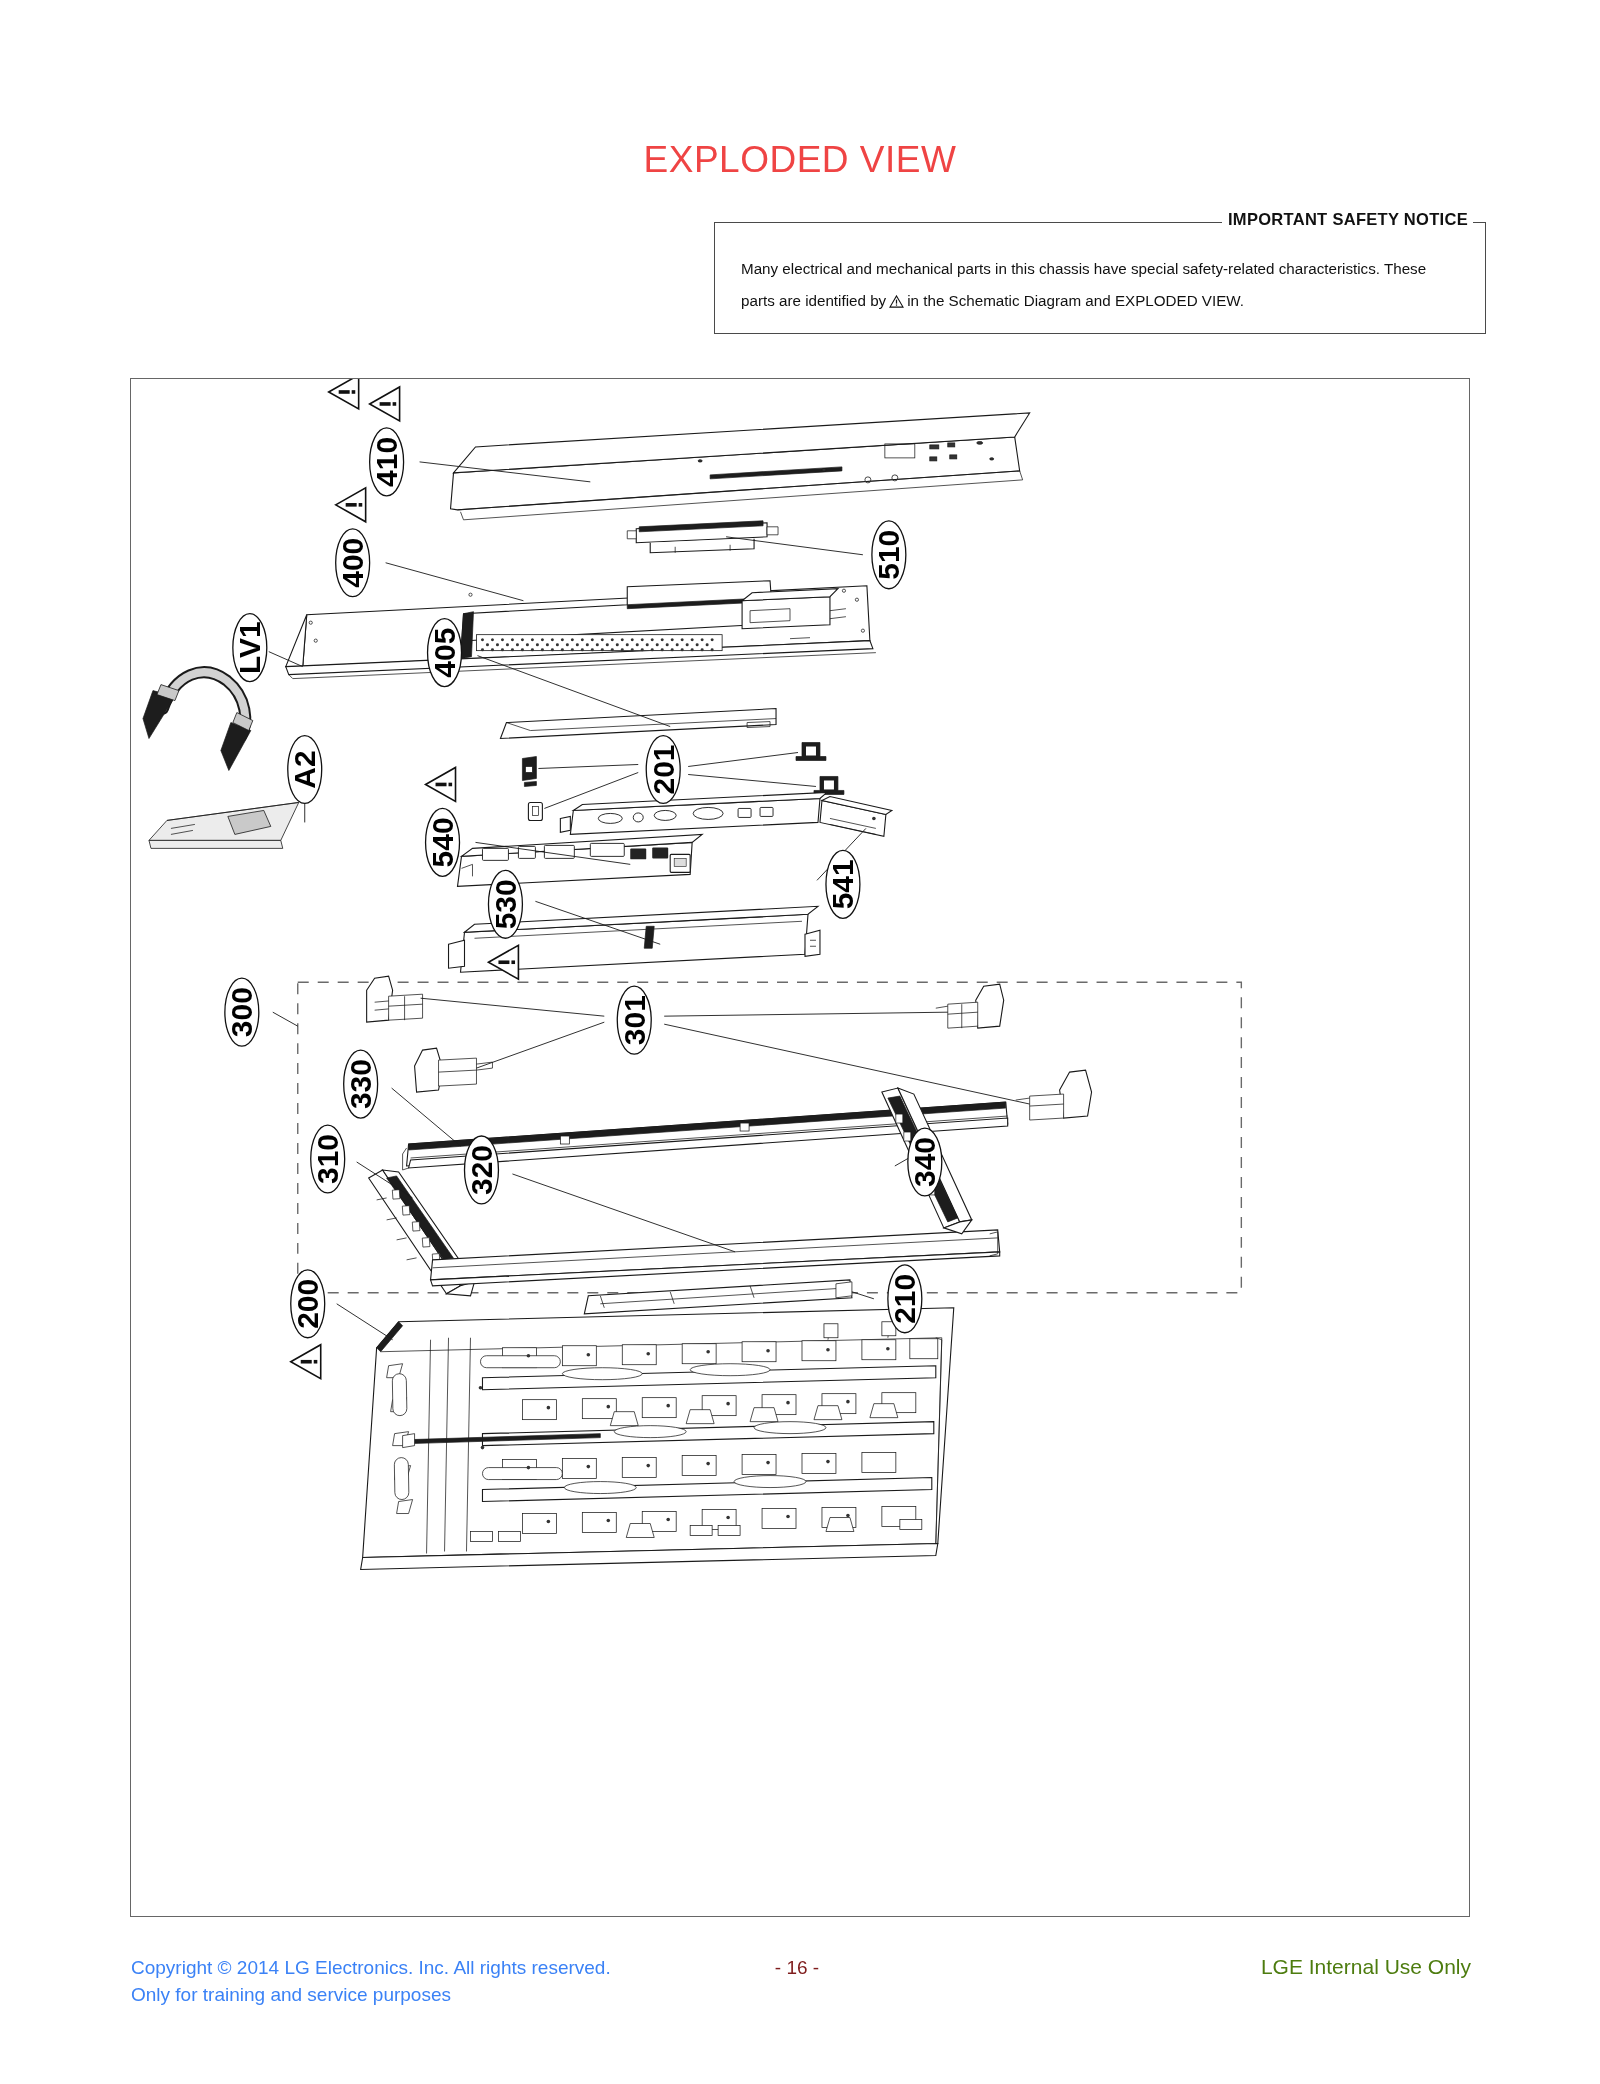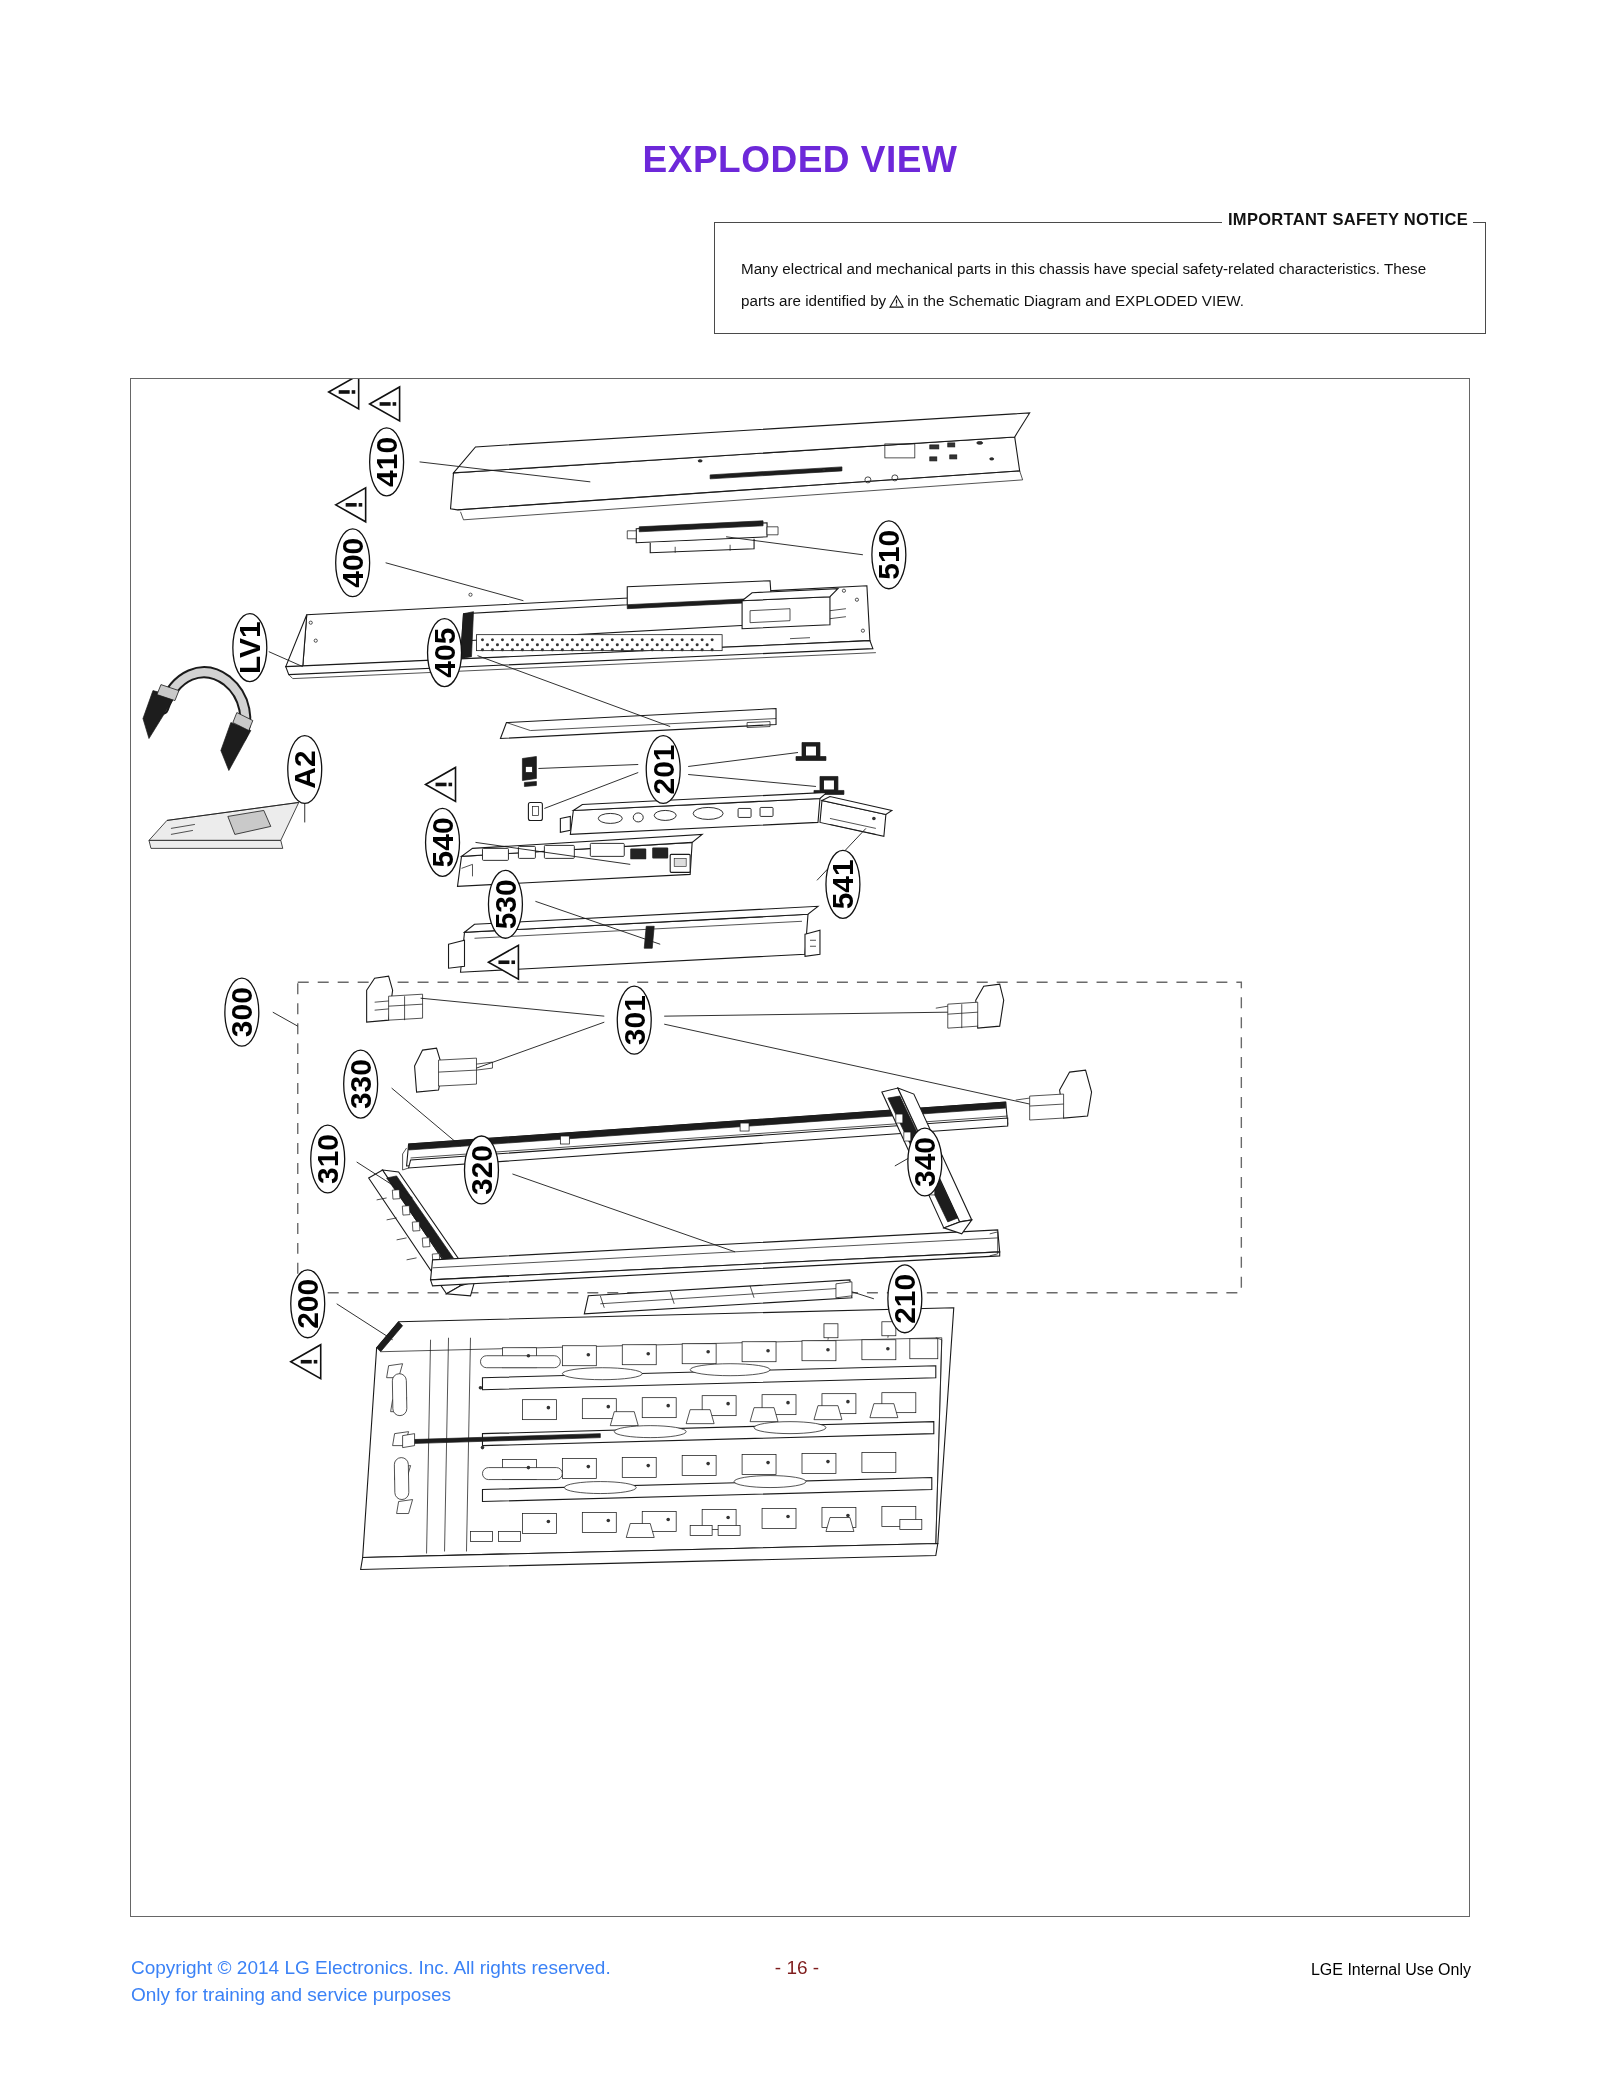--- a/index.html
+++ b/index.html
@@ -17,23 +17,23 @@
   }
 
   
   #page-title {
     position: absolute;
     left: 0;
     top: 139px;
     width: 1600px;
     text-align: center;
     font-size: 37px;
-    font-weight: bold;
+    font-weight: normal;
     letter-spacing: 0.5px;
-    color: #6d28d9;
+    color: #ef4444;
   }
   
   #page-title span { display: inline-block; transform: translateX(0px); }
 
   
   #safety-notice {
     position: absolute;
     left: 714px;
     top: 222px;
     width: 772px;
@@ -108,23 +108,23 @@
     top: 2px;
     width: 1600px;
     text-align: center;
     font-size: 19px;
     color: #7f1d1d;
   }
   #footer-center span { display:inline-block; transform: translateX(-3px); }
   #footer-right {
     position: absolute;
     right: 129px;
-    top: 6px;
-    font-size: 16px;
-    color: #000000;
+    top: 0;
+    font-size: 21px;
+    color: #4d7c0f;
   }
 
   
   svg text { font-family: "Liberation Sans", sans-serif; }
 </style>
 </head>
 <body>
 
 <div id="page-title">
   <span>EXPLODED VIEW</span>

